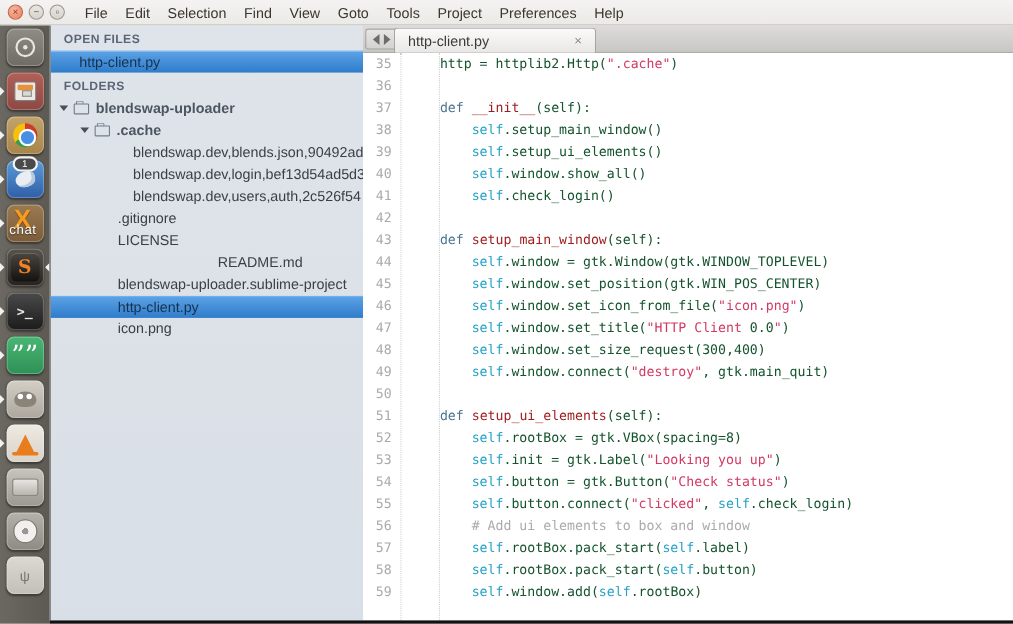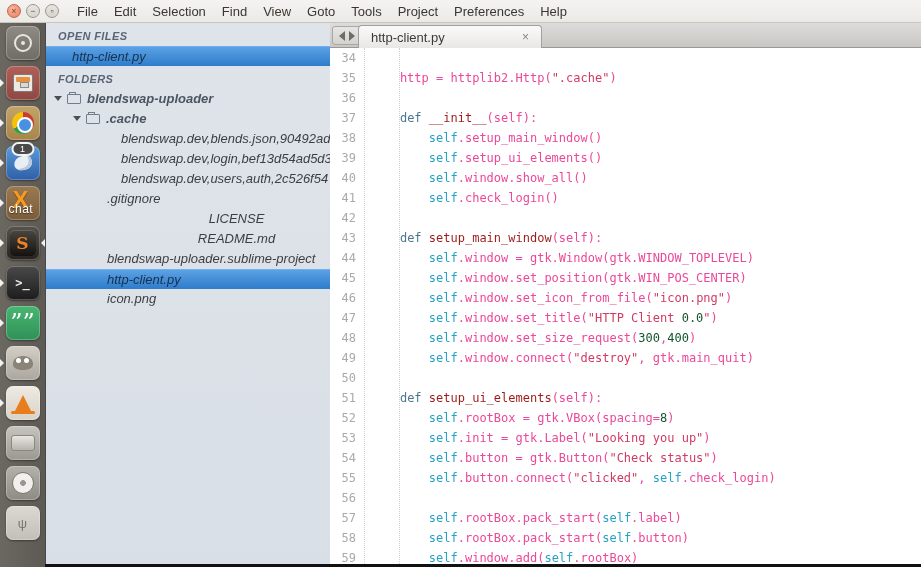--- a/index.html
+++ b/index.html
@@ -67,21 +67,21 @@
   .t-vlc .base { position:absolute; bottom:6px; left:5px; width:24px; height:3px; background:#e87d1e; border-radius:2px; }
   .t-disk { background:linear-gradient(#c8c4bf,#9b9791); }
   .t-disk .hdd { width:24px; height:16px; background:linear-gradient(#e8e6e2,#b8b4ae); border-radius:3px; border:1px solid #8a8680; }
   .t-cd { background:linear-gradient(#b5b1ab,#8e8a84); }
   .t-cd .disc { width:22px; height:22px; border-radius:50%; background:radial-gradient(circle,#9a9691 0 20%, #f2f0ee 21% 100%); border:1px solid #7c7872; }
   .t-usb { background:linear-gradient(#dcd8d2,#c2beb8); }
   .t-usb .plug { color:#7a766f; font-size:13px; }
 
   
   .sidebar { position:absolute; left:45px; top:23px; width:321px; height:541px;
-    background:linear-gradient(#dfe4ea,#d9dfe6); border-left:1px solid #46494d; z-index:10; overflow:hidden;font-style:italic; }
+    background:linear-gradient(#dfe4ea,#d9dfe6); border-left:1px solid #46494d; z-index:10; overflow:hidden; }
   .side-header { font-size:11px; font-weight:bold; letter-spacing:.4px; color:#5a6675;
     padding:7px 0 4px 12px; }
   .side-row { height:20px; line-height:20px; font-size:13px; color:#3b3f44; white-space:nowrap; overflow:hidden; }
   .side-row.selected { background:linear-gradient(#5ba1e4,#2e7ccb); color:#17314d;
     border-top:1px solid #6fb0ef; }
   .side-row .expander { display:inline-block; width:0; height:0; border-left:4px solid transparent;
     border-right:4px solid transparent; border-top:5px solid #4a4f55; margin-right:5px; vertical-align:2px; }
   .side-row .foldericon { display:inline-block; width:14px; height:10px; border:1px solid #707d8b;
     border-radius:1px; position:relative; margin-right:6px; vertical-align:-1px; }
   .side-row .foldericon:before { content:""; position:absolute; top:-3px; left:1px; width:5px; height:2px;
@@ -102,21 +102,21 @@
     border-radius:4px 4px 0 0; display:flex; align-items:center; padding:0 12px; }
   .tab .tab-label { font-size:13px; color:#3c3a37; flex:1; }
   .tab .tab-close { font-size:12px; color:#8a8884; line-height:12px; }
 
   .code { position:absolute; left:0; top:25px; width:591px; height:516px; overflow:hidden;
     font-family:"DejaVu Sans Mono", monospace; font-size:12px; }
   .guide { position:absolute; top:25px; bottom:0; width:0; border-left:1px dotted #cfcfcf; }
   .g1 { left:34px; } .g2 { left:69px; }
   .code-line { height:20px; line-height:20px; white-space:pre; position:relative; padding-left:41px; }
   .code-line .ln { position:absolute; left:0; top:0; width:26px; text-align:right; color:#aaa; }
-  .tk-plain { color:#ec4899; }
+  .tk-plain { color:#14532d; }
   .tk-kw { color:#4a7691; }
   .tk-fn { color:#9e1b1b; }
   .tk-self { color:#25a2c5; }
   .tk-str { color:#d23a64; }
   .tk-num { color:#14532d; }
   .tk-comment { color:#ababab; }
 
   .bottom-strip { position:absolute; left:45px; bottom:0; width:876px; height:3px; background:#111; z-index:40; }
 </style>
 </head>
@@ -231,21 +231,21 @@
       <div class="side-row selected" style="padding-left: 26px;">http-client.py</div>
     </div>
   <div class="side-header">FOLDERS</div>
   <div id="folder-tree">
       <div class="side-row folderrow" style="padding-left: 8px;"><span class="expander"></span><span class="foldericon"></span><span>blendswap-uploader</span></div>
       <div class="side-row folderrow" style="padding-left: 27px;"><span class="expander"></span><span class="foldericon"></span><span>.cache</span></div>
       <div class="side-row" style="padding-left: 75px;">blendswap.dev,blends.json,90492ad</div>
       <div class="side-row" style="padding-left: 75px;">blendswap.dev,login,bef13d54ad5d3</div>
       <div class="side-row" style="padding-left: 75px;">blendswap.dev,users,auth,2c526f54</div>
       <div class="side-row" style="padding-left: 61px;">.gitignore</div>
-      <div class="side-row" style="padding-left: 61px; text-align: center;">LICENSE</div>
+      <div class="side-row" style="padding-left: 61px;">LICENSE</div>
       <div class="side-row" style="padding-left: 61px; text-align: center;">README.md</div>
       <div class="side-row" style="padding-left: 61px;">blendswap-uploader.sublime-project</div>
       <div class="side-row selected" style="padding-left: 61px;">http-client.py</div>
       <div class="side-row" style="padding-left: 61px;">icon.png</div>
     </div>
 </div>
 
 <div class="editor">
   <div class="tabbar">
     <div class="tabnav">
@@ -253,21 +253,20 @@
       <span class="tri-r"></span>
     </div>
     <div class="tab">
       <span class="tab-label">http-client.py</span>
       <span class="tab-close">×</span>
     </div>
   </div>
   <div class="guide g1"></div>
   <div class="guide g2"></div>
   <div class="code" id="code">
-      <div class="code-line"><span class="ln">34</span></div>
       <div class="code-line"><span class="ln">35</span><span class="tk-plain">    http = httplib2.Http(</span><span class="tk-str">".cache"</span><span class="tk-plain">)</span></div>
       <div class="code-line"><span class="ln">36</span></div>
       <div class="code-line"><span class="ln">37</span><span class="tk-plain">    </span><span class="tk-kw">def </span><span class="tk-fn">__init__</span><span class="tk-plain">(self):</span></div>
       <div class="code-line"><span class="ln">38</span><span class="tk-plain">        </span><span class="tk-self">self</span><span class="tk-plain">.setup_main_window()</span></div>
       <div class="code-line"><span class="ln">39</span><span class="tk-plain">        </span><span class="tk-self">self</span><span class="tk-plain">.setup_ui_elements()</span></div>
       <div class="code-line"><span class="ln">40</span><span class="tk-plain">        </span><span class="tk-self">self</span><span class="tk-plain">.window.show_all()</span></div>
       <div class="code-line"><span class="ln">41</span><span class="tk-plain">        </span><span class="tk-self">self</span><span class="tk-plain">.check_login()</span></div>
       <div class="code-line"><span class="ln">42</span></div>
       <div class="code-line"><span class="ln">43</span><span class="tk-plain">    </span><span class="tk-kw">def </span><span class="tk-fn">setup_main_window</span><span class="tk-plain">(self):</span></div>
       <div class="code-line"><span class="ln">44</span><span class="tk-plain">        </span><span class="tk-self">self</span><span class="tk-plain">.window = gtk.Window(gtk.WINDOW_TOPLEVEL)</span></div>
@@ -275,20 +274,20 @@
       <div class="code-line"><span class="ln">46</span><span class="tk-plain">        </span><span class="tk-self">self</span><span class="tk-plain">.window.set_icon_from_file(</span><span class="tk-str">"icon.png"</span><span class="tk-plain">)</span></div>
       <div class="code-line"><span class="ln">47</span><span class="tk-plain">        </span><span class="tk-self">self</span><span class="tk-plain">.window.set_title(</span><span class="tk-str">"HTTP Client </span><span class="tk-num">0.0</span><span class="tk-str">"</span><span class="tk-plain">)</span></div>
       <div class="code-line"><span class="ln">48</span><span class="tk-plain">        </span><span class="tk-self">self</span><span class="tk-plain">.window.set_size_request(</span><span class="tk-num">300</span><span class="tk-plain">,</span><span class="tk-num">400</span><span class="tk-plain">)</span></div>
       <div class="code-line"><span class="ln">49</span><span class="tk-plain">        </span><span class="tk-self">self</span><span class="tk-plain">.window.connect(</span><span class="tk-str">"destroy"</span><span class="tk-plain">, gtk.main_quit)</span></div>
       <div class="code-line"><span class="ln">50</span></div>
       <div class="code-line"><span class="ln">51</span><span class="tk-plain">    </span><span class="tk-kw">def </span><span class="tk-fn">setup_ui_elements</span><span class="tk-plain">(self):</span></div>
       <div class="code-line"><span class="ln">52</span><span class="tk-plain">        </span><span class="tk-self">self</span><span class="tk-plain">.rootBox = gtk.VBox(spacing=</span><span class="tk-num">8</span><span class="tk-plain">)</span></div>
       <div class="code-line"><span class="ln">53</span><span class="tk-plain">        </span><span class="tk-self">self</span><span class="tk-plain">.init = gtk.Label(</span><span class="tk-str">"Looking you up"</span><span class="tk-plain">)</span></div>
       <div class="code-line"><span class="ln">54</span><span class="tk-plain">        </span><span class="tk-self">self</span><span class="tk-plain">.button = gtk.Button(</span><span class="tk-str">"Check status"</span><span class="tk-plain">)</span></div>
       <div class="code-line"><span class="ln">55</span><span class="tk-plain">        </span><span class="tk-self">self</span><span class="tk-plain">.button.connect(</span><span class="tk-str">"clicked"</span><span class="tk-plain">, </span><span class="tk-self">self</span><span class="tk-plain">.check_login)</span></div>
-      <div class="code-line"><span class="ln">56</span><span class="tk-plain">        </span></div>
+      <div class="code-line"><span class="ln">56</span><span class="tk-plain">        </span><span class="tk-comment"># Add ui elements to box and window</span></div>
       <div class="code-line"><span class="ln">57</span><span class="tk-plain">        </span><span class="tk-self">self</span><span class="tk-plain">.rootBox.pack_start(</span><span class="tk-self">self</span><span class="tk-plain">.label)</span></div>
       <div class="code-line"><span class="ln">58</span><span class="tk-plain">        </span><span class="tk-self">self</span><span class="tk-plain">.rootBox.pack_start(</span><span class="tk-self">self</span><span class="tk-plain">.button)</span></div>
       <div class="code-line"><span class="ln">59</span><span class="tk-plain">        </span><span class="tk-self">self</span><span class="tk-plain">.window.add(</span><span class="tk-self">self</span><span class="tk-plain">.rootBox)</span></div>
     </div>
 </div>
 
 <div class="bottom-strip"></div>
 
 </body></html>

